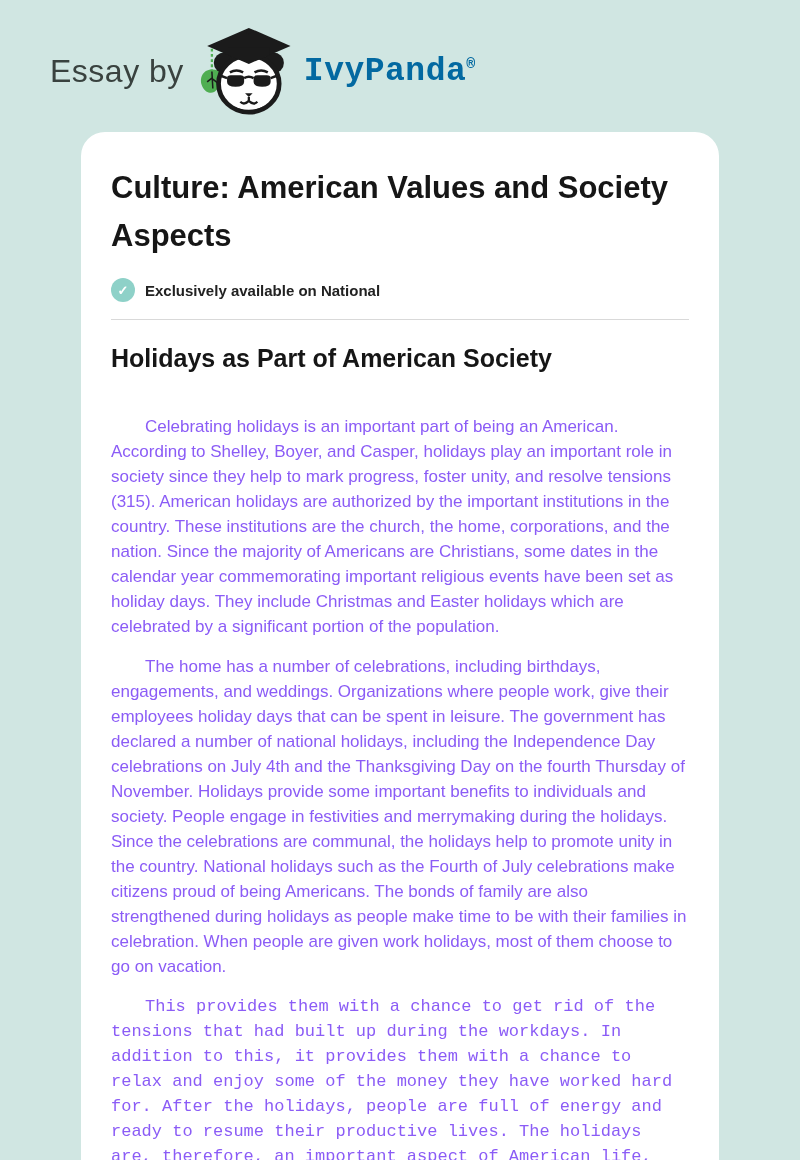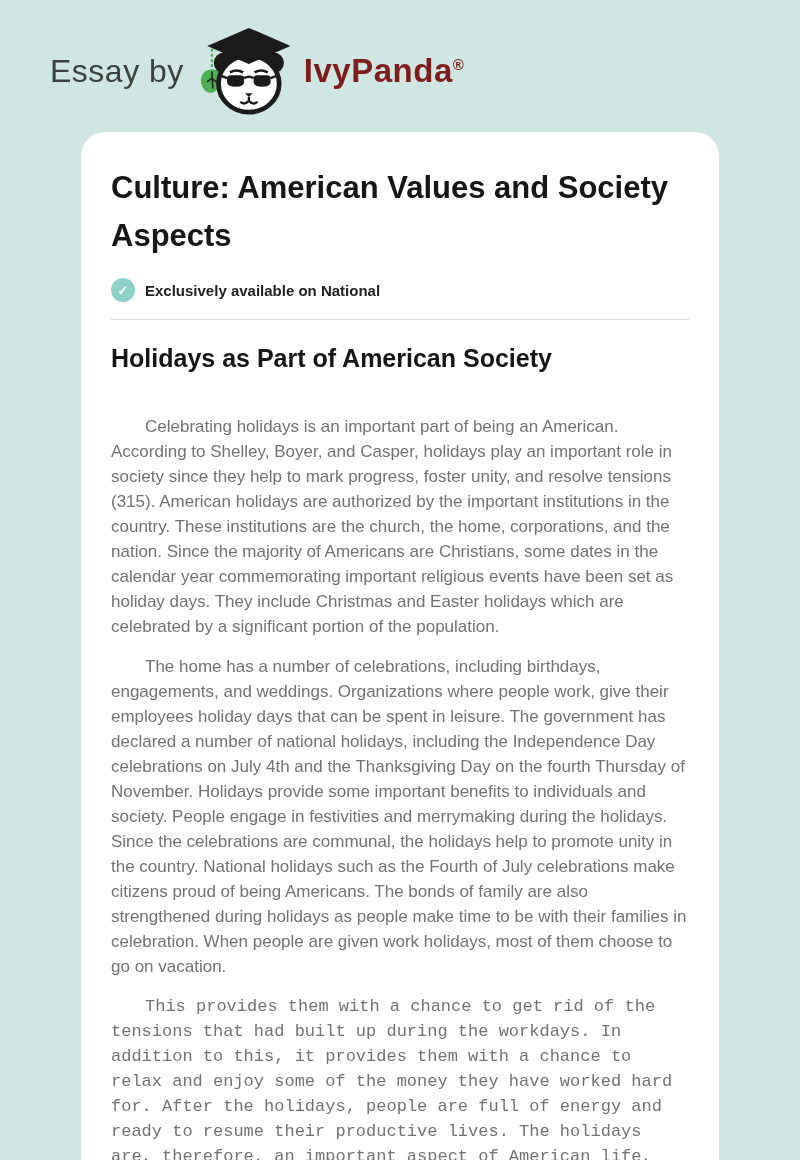--- a/index.html
+++ b/index.html
@@ -19,24 +19,24 @@
     font-size: 32px;
     color: #39423f;
     letter-spacing: 0.5px;
   }
   .logo-wrap {
     width: 96px; height: 90px;
     margin: 0 10px 0 14px;
     display: flex; align-items: center; justify-content: center;
   }
   .brand {
-    font-family: Liberation Sans, sans-serif;
+    font-family: Liberation Mono, monospace;
     font-weight: 700;
     font-size: 33px;
-    color: #7f1d1d;
+    color: #0369a1;
     letter-spacing: 0.5px;
   }
   .brand sup {
     font-size: 15px;
     font-weight: 700;
     vertical-align: super;
     line-height: 0;
   }
   .card {
     width: 638px;
@@ -81,21 +81,21 @@
   }
   .section-heading {
     font-size: 25px;
     font-weight: 700;
     color: #161616;
     margin: 14px 0 41px 0;
   }
   .essay-paragraph {
     font-size: 17px;
     line-height: 25px;
-    color: #737373;
+    color: #8b5cf6;
     text-indent: 34px;
     margin-bottom: 15px;
   }
   .essay-paragraph:last-child { margin-bottom: 0; font-family: Liberation Mono, monospace; }
 </style>
 </head>
 <body>
 
 <header class="site-header">
   <span class="essay-by">Essay by</span>

